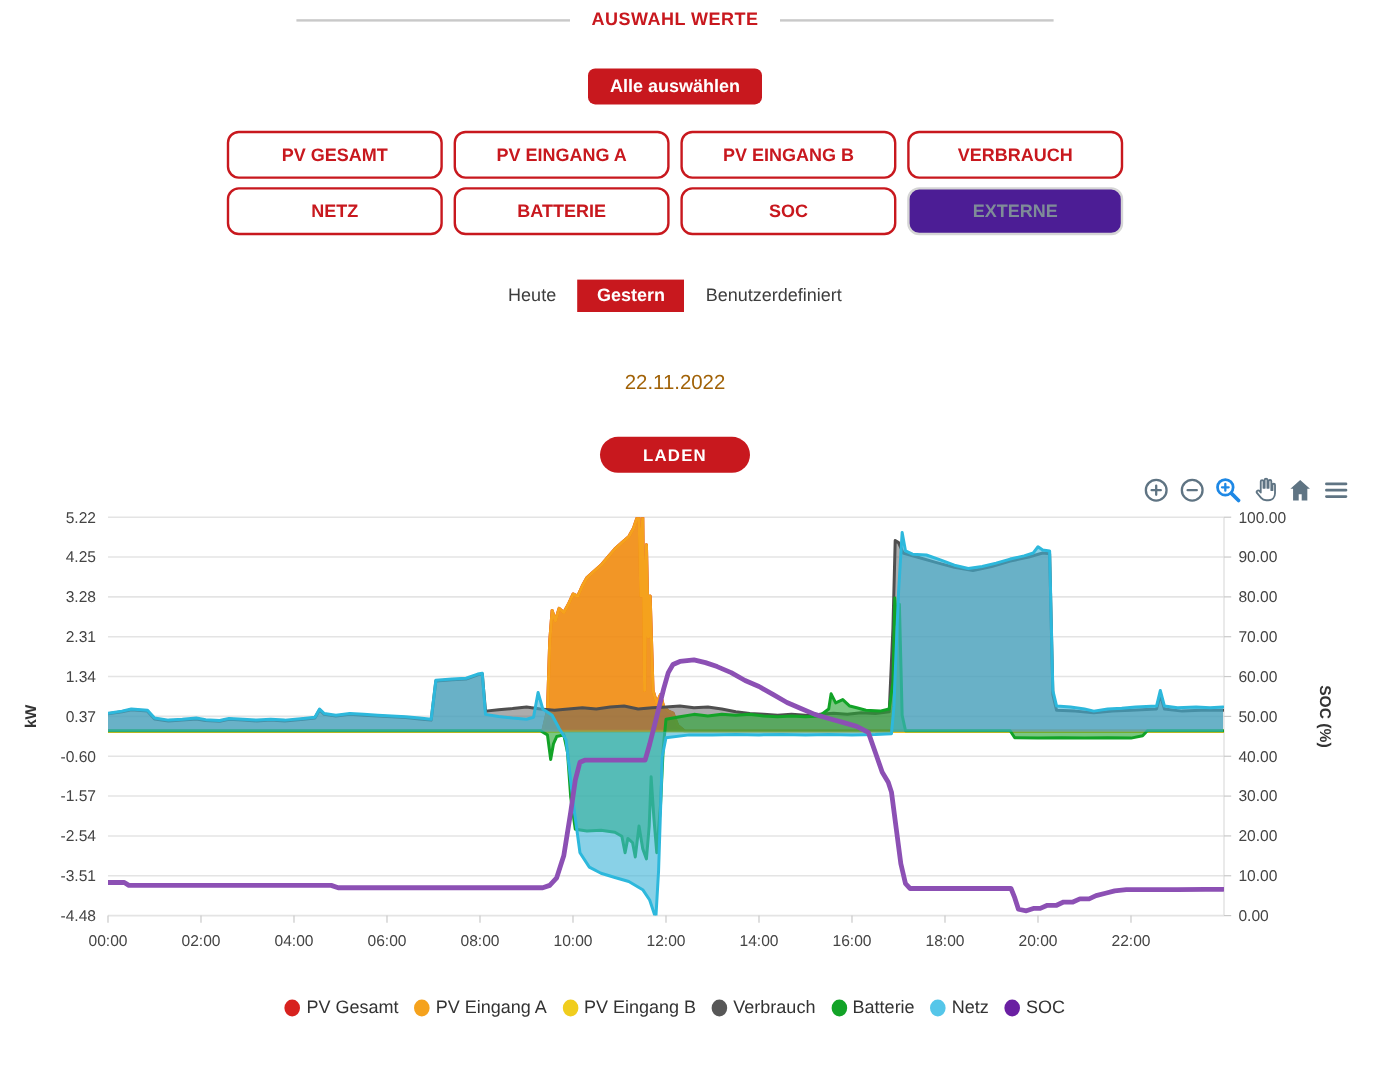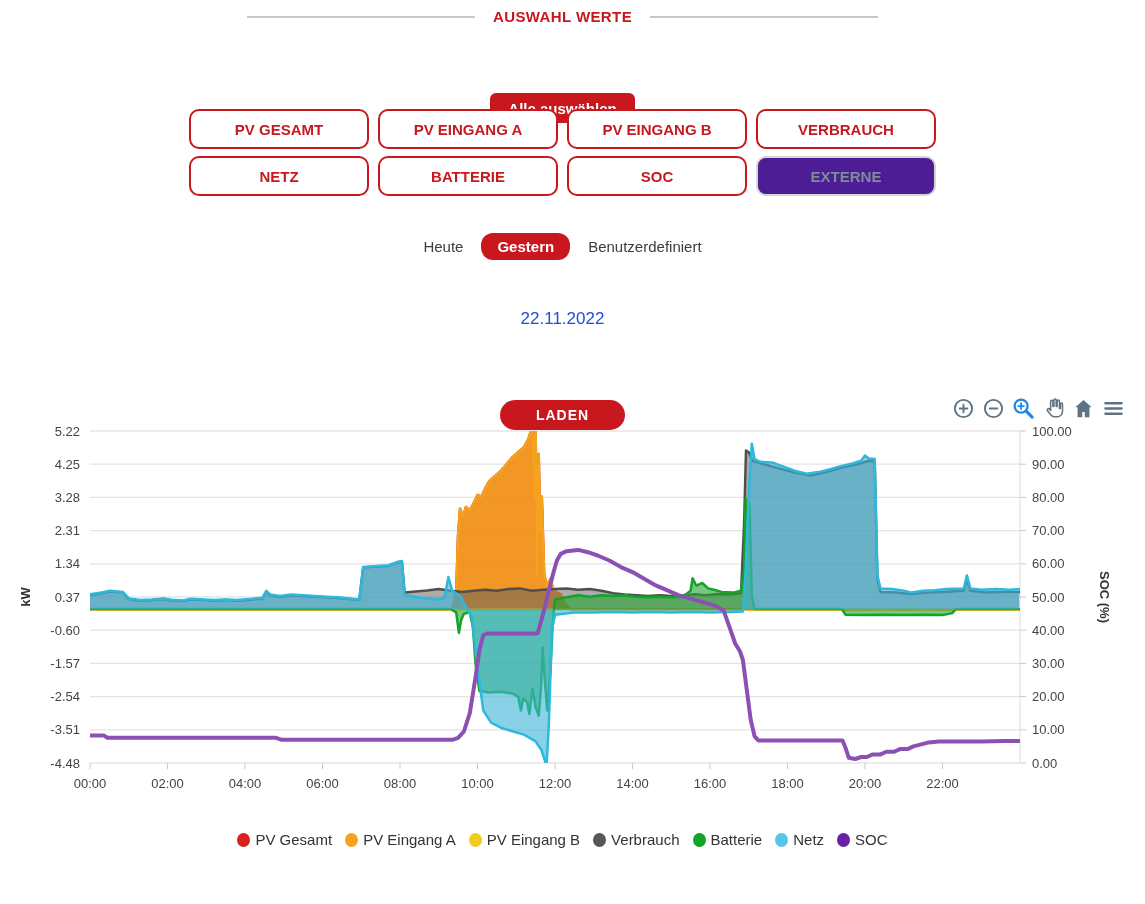--- a/index.html
+++ b/index.html
@@ -8,37 +8,37 @@
   .col { position:absolute; left:0; width:1125px; display:flex; justify-content:center; }
 
   
   .hdr { top:8px; align-items:center; }
   .hdr-line { width:228px; height:2px; background:#c9c9c9; }
   .hdr-title { color:#c8181e; font-weight:bold; font-size:15px; letter-spacing:.4px; padding:0 18px; white-space:nowrap; }
 
   
   .selall-row { top:57px; }
   .btn-red { background:#c8181e; color:#fff; border:none; border-radius:6px; font-weight:bold;
-             font-size:15px; padding:6px 18px; height:30px; cursor:pointer; font-family:inherit;margin-top:36px; }
+             font-size:15px; padding:6px 18px; height:30px; cursor:pointer; font-family:inherit; }
 
   
   .vgrid { top:109px; flex-direction:column; align-items:center; gap:7px; }
   .vrow { display:flex; gap:9px; }
   .vbtn { width:180px; height:40px; border:2px solid #c8181e; border-radius:10px; background:#fff;
           color:#c8181e; font-weight:bold; font-size:15px; cursor:pointer; font-family:inherit; }
   .vbtn.disabled { background:#4c1d95; border-color:#d5d5d5; color:#7f8c98; }
 
   
   .tabs { top:233px; align-items:flex-end; gap:16px; }
   .tab { color:#3d3d3d; font-size:15px; font-weight:500; cursor:pointer; padding:5px 2px; }
-  .tab.active { background:#c8181e; color:#fff; border-radius:12px; padding:5px 16px; font-weight:bold; }
+  .tab.active { background:#c8181e; color:#fff; border-radius:0; padding:5px 16px; font-weight:bold; }
 
   
   .date-row { top:309px; }
-  .date-txt { color:#1d4ed8; font-size:17px; font-weight:500; }
+  .date-txt { color:#a16207; font-size:17px; font-weight:500; }
   .laden-row { top:364px; }
   .laden { width:125px; height:30px; border-radius:15px; font-size:14px; letter-spacing:1px; padding:0; }
 
   
   #chart-wrap { position:absolute; top:396px; left:0; width:1145px; height:424px;text-align:right; }
   #chart-wrap svg text.tick { font-family:"Liberation Sans", sans-serif; font-size:13px; fill:#444; }
   #chart-wrap svg text.atitle { font-family:"Liberation Sans", sans-serif; font-size:13px; font-weight:bold; fill:#333; }
 
   
   .modebar { position:absolute; top:397px; right:20px; display:flex; gap:7px; align-items:center; }

